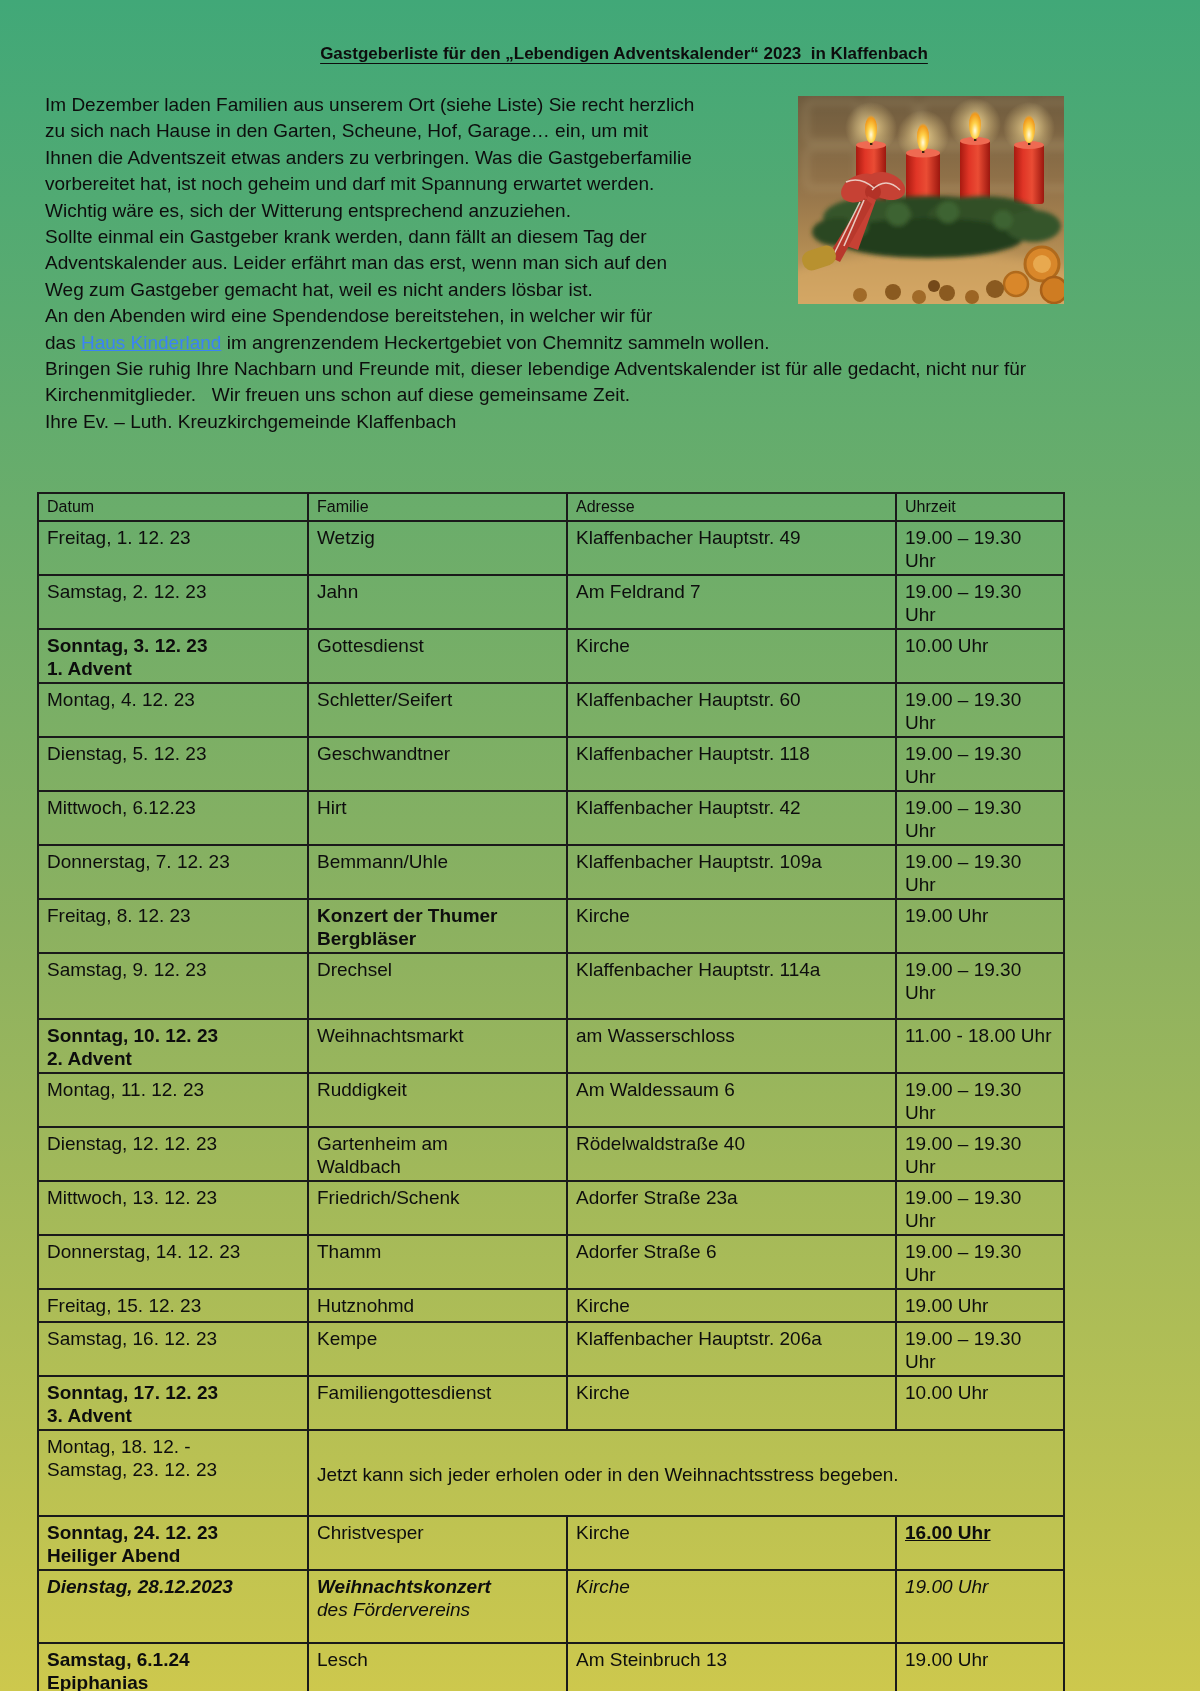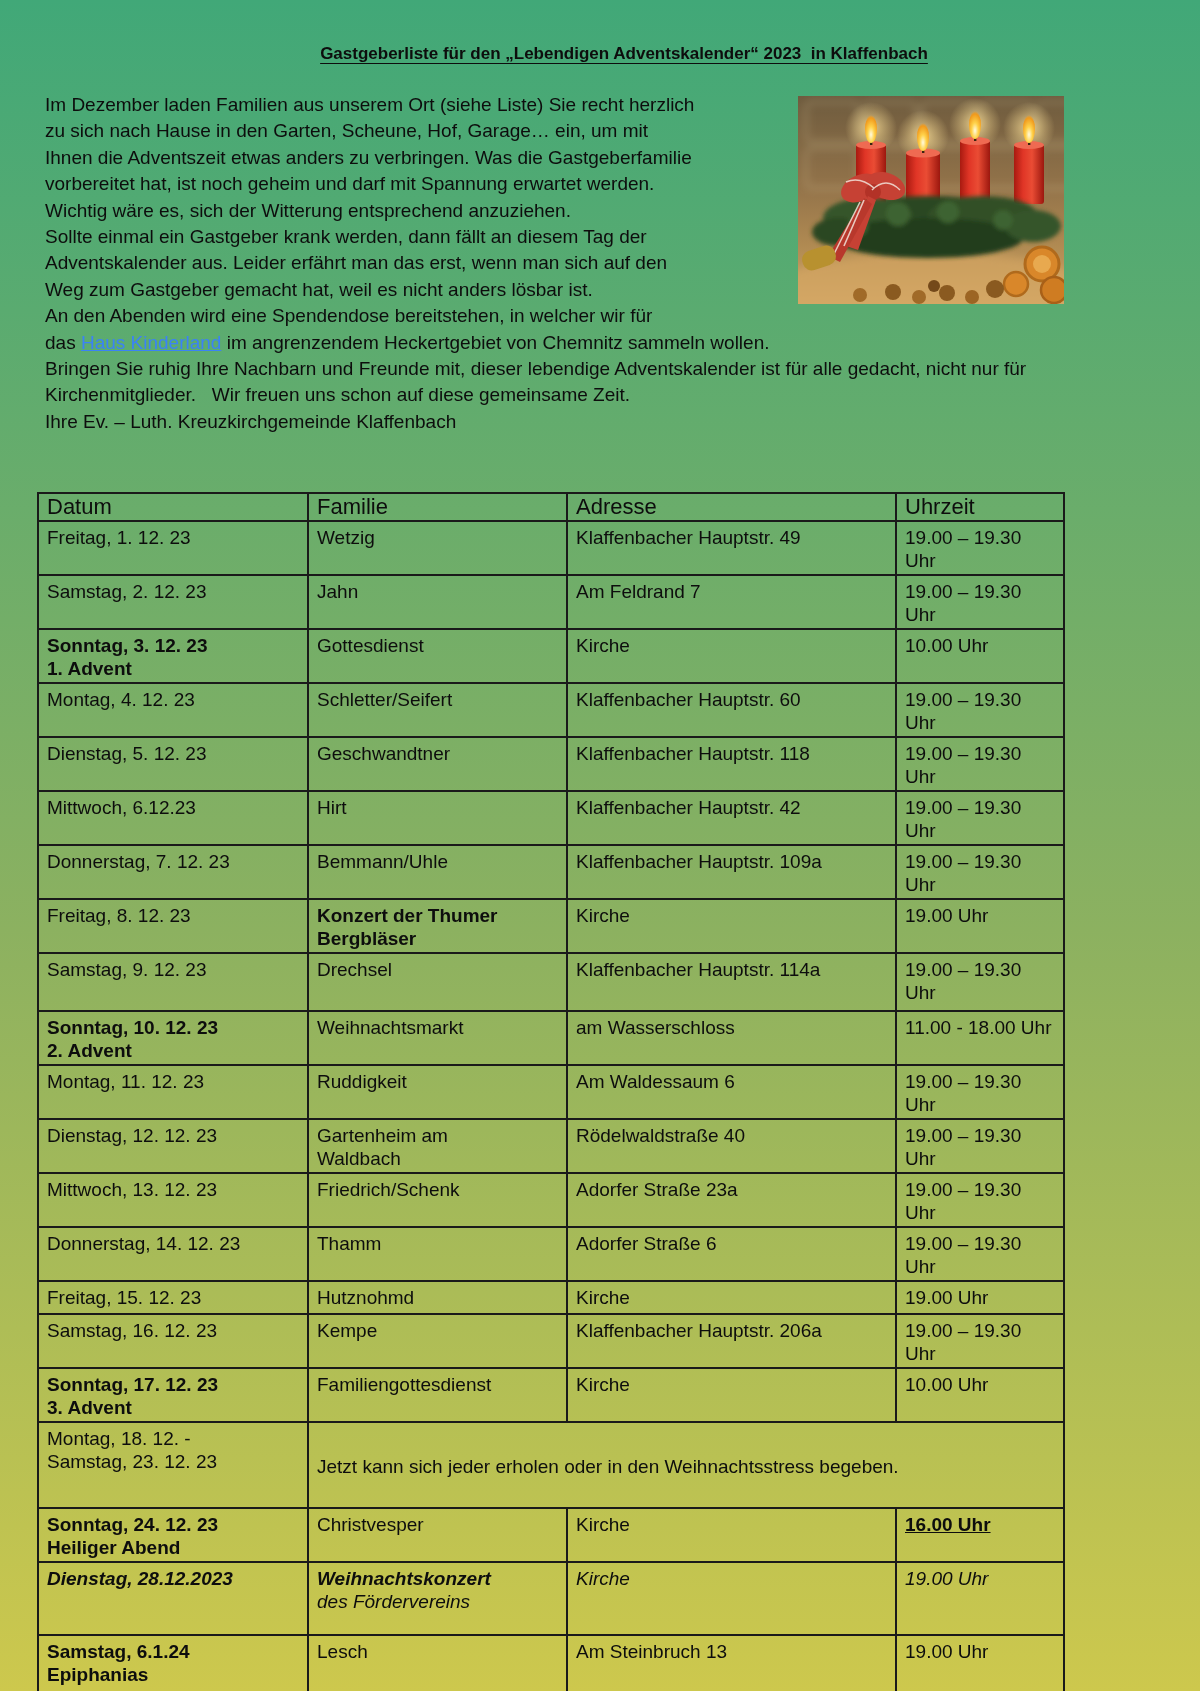--- a/index.html
+++ b/index.html
@@ -37,21 +37,21 @@
   col.c-familie{width:259px;}
   col.c-adresse{width:329px;}
   col.c-uhrzeit{width:168px;}
   .schedule th,.schedule td{
     border:2px solid #1a1a1a;
     vertical-align:top;text-align:left;
     padding:4px 8px 2px 8px;
     line-height:23px;font-weight:normal;
     overflow:hidden;
   }
-  .schedule th{font-size:22px;padding:1px 8px;line-height:24px;}
+  .schedule th{font-size:16px;padding:1px 8px;line-height:24px;}
   .schedule td.note-cell{vertical-align:middle;}
   .b{font-weight:bold;}
   .bu{font-weight:bold;text-decoration:underline;}
 </style>
 </head>
 <body>
 
 <div class="title"><span class="u-wrap">Gastgeberliste für den „Lebendigen Adventskalender“ 2023  in Klaffenbach</span></div>
 
 <div class="intro" id="intro"><div class="intro-line">Im Dezember laden Familien aus unserem Ort (siehe Liste) Sie recht herzlich</div><div class="intro-line">zu sich nach Hause in den Garten, Scheune, Hof, Garage… ein, um mit</div><div class="intro-line">Ihnen die Adventszeit etwas anders zu verbringen. Was die Gastgeberfamilie</div><div class="intro-line">vorbereitet hat, ist noch geheim und darf mit Spannung erwartet werden.</div><div class="intro-line">Wichtig wäre es, sich der Witterung entsprechend anzuziehen.</div><div class="intro-line">Sollte einmal ein Gastgeber krank werden, dann fällt an diesem Tag der</div><div class="intro-line">Adventskalender aus. Leider erfährt man das erst, wenn man sich auf den</div><div class="intro-line">Weg zum Gastgeber gemacht hat, weil es nicht anders lösbar ist.</div><div class="intro-line">An den Abenden wird eine Spendendose bereitstehen, in welcher wir für</div><div class="intro-line">das <a class="doc-link" href="#">Haus Kinderland</a> im angrenzendem Heckertgebiet von Chemnitz sammeln wollen.</div><div class="intro-line">Bringen Sie ruhig Ihre Nachbarn und Freunde mit, dieser lebendige Adventskalender ist für alle gedacht, nicht nur für</div><div class="intro-line">Kirchenmitglieder.   Wir freuen uns schon auf diese gemeinsame Zeit.</div><div class="intro-line">Ihre Ev. – Luth. Kreuzkirchgemeinde Klaffenbach</div></div>
@@ -262,21 +262,21 @@
         <td>
           <div>Freitag, 8. 12. 23</div>
         </td>
         <td>
           <div class="b">Konzert der Thumer</div>
           <div class="b">Bergbläser</div>
         </td>
         <td>Kirche</td>
         <td><span>19.00 Uhr</span></td>
       </tr>
-      <tr style="height: 58px;">
+      <tr style="height: 66px;">
         <td>
           <div>Samstag, 9. 12. 23</div>
         </td>
         <td>
           <div>Drechsel</div>
         </td>
         <td>Klaffenbacher Hauptstr. 114a</td>
         <td><span>19.00 – 19.30 Uhr</span></td>
       </tr>
       <tr style="height: 52px;">

